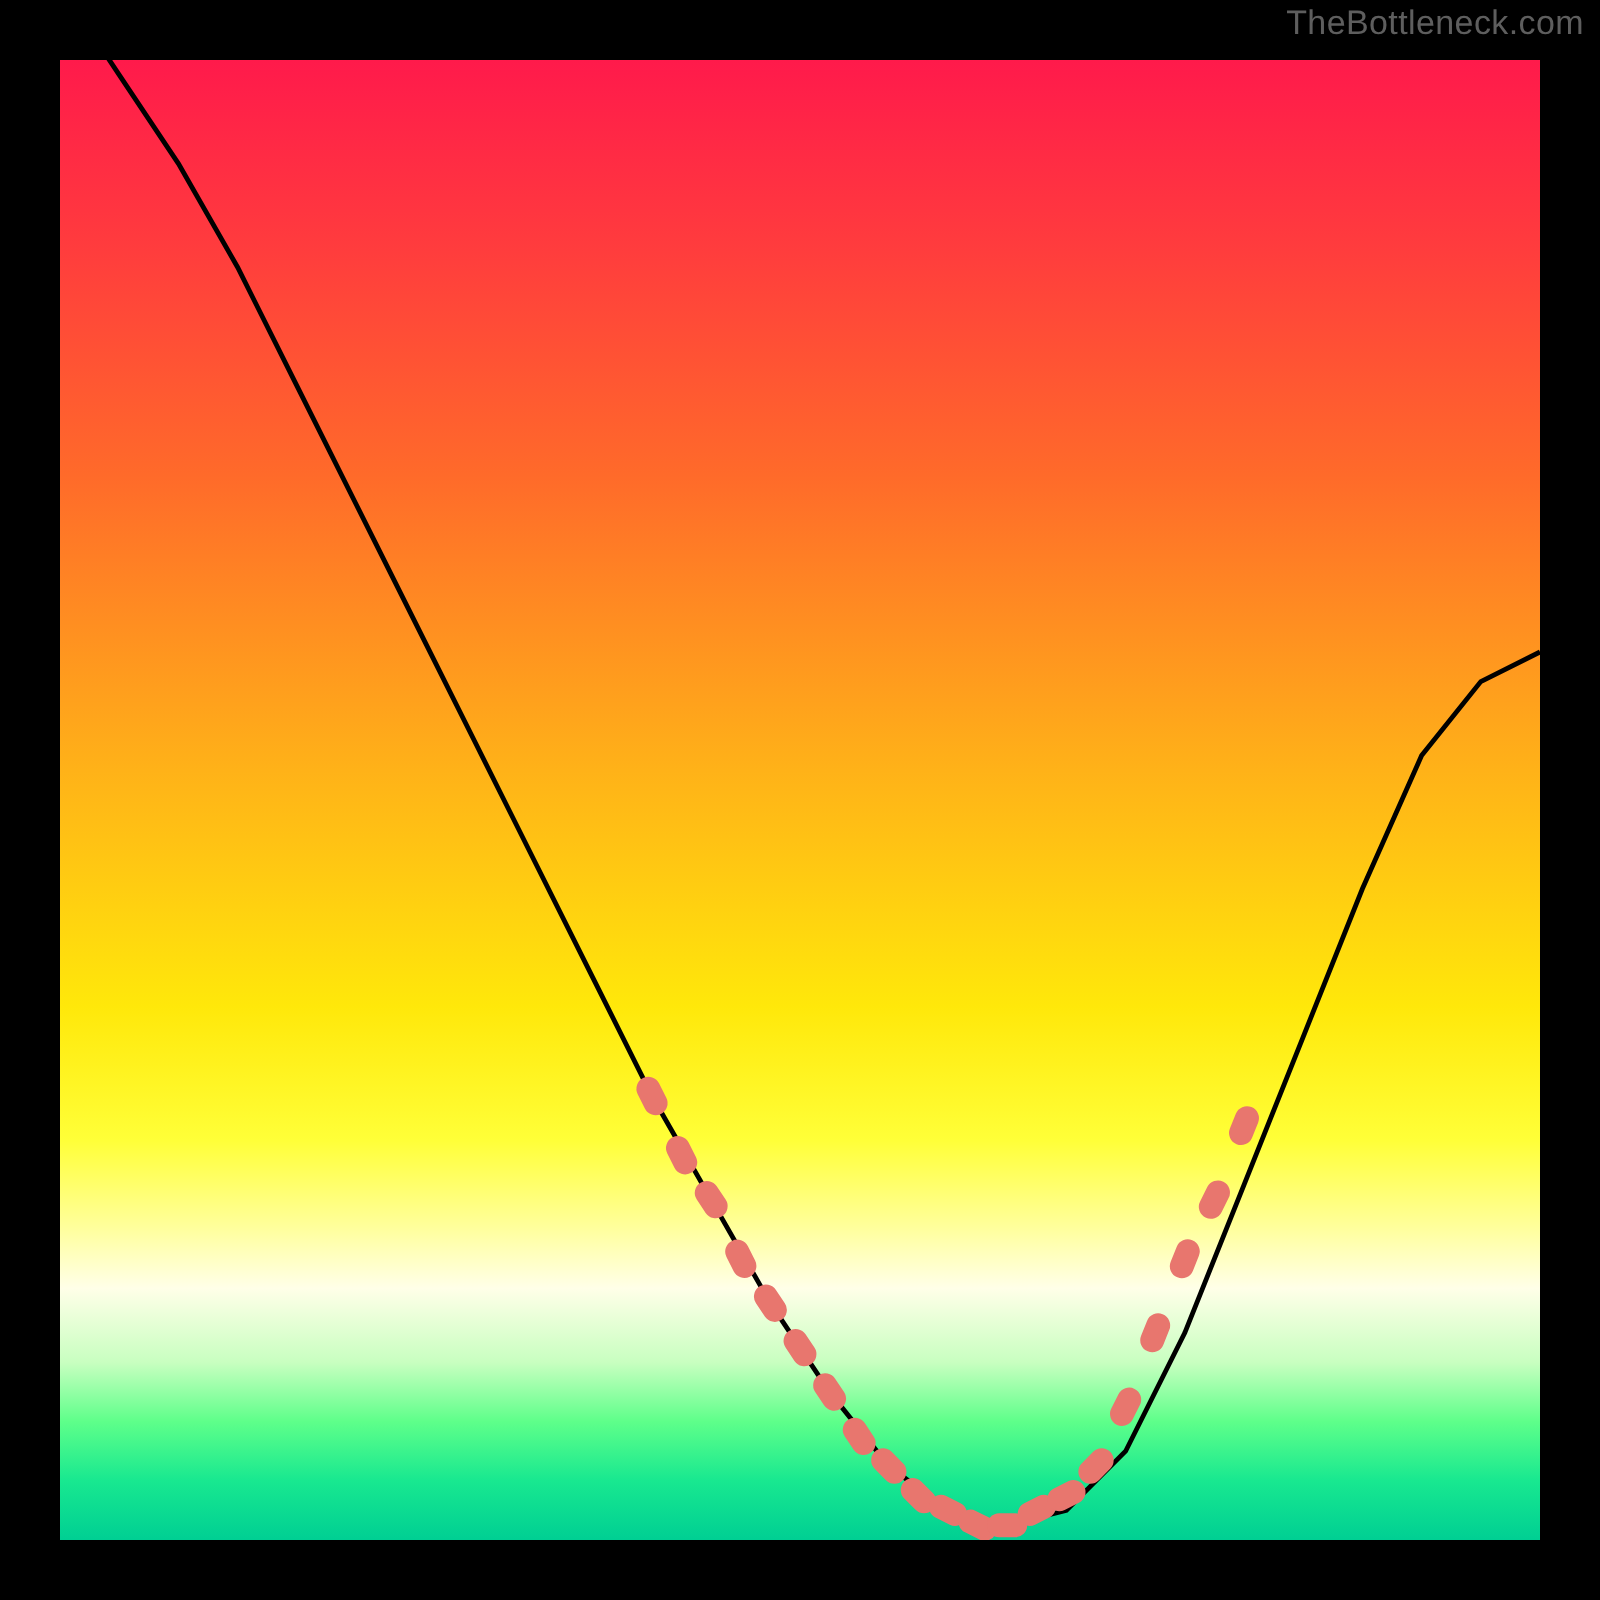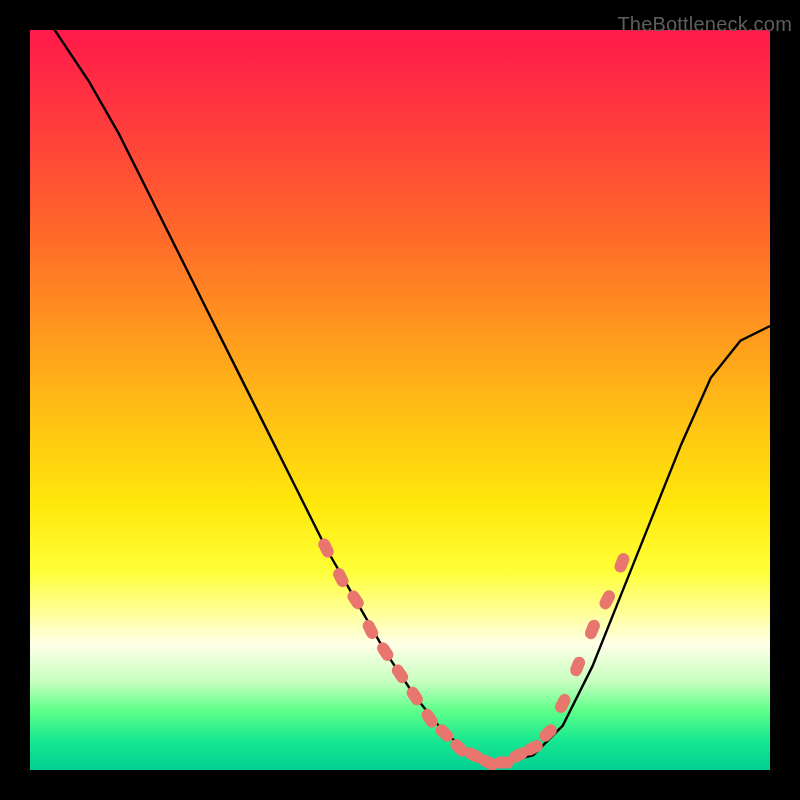--- a/index.html
+++ b/index.html
@@ -12,24 +12,24 @@
     font-family: Arial, Helvetica, sans-serif;
   }
   .outer {
     position: relative;
     width: 800px;
     height: 800px;
     background: #000;
   }
   .watermark {
     position: absolute;
-    top: 13px;
+    top: 2px;
     right: 8px;
     color: #5e5e5e;
-    font-size: 20px;
+    font-size: 17px;
     font-weight: 500;
     letter-spacing: 0.2px;
     z-index: 100;
     margin-left: 27px;
   }
   .plot-area {
     position: absolute;
     left: 30px;
     top: 30px;
     width: 740px;

